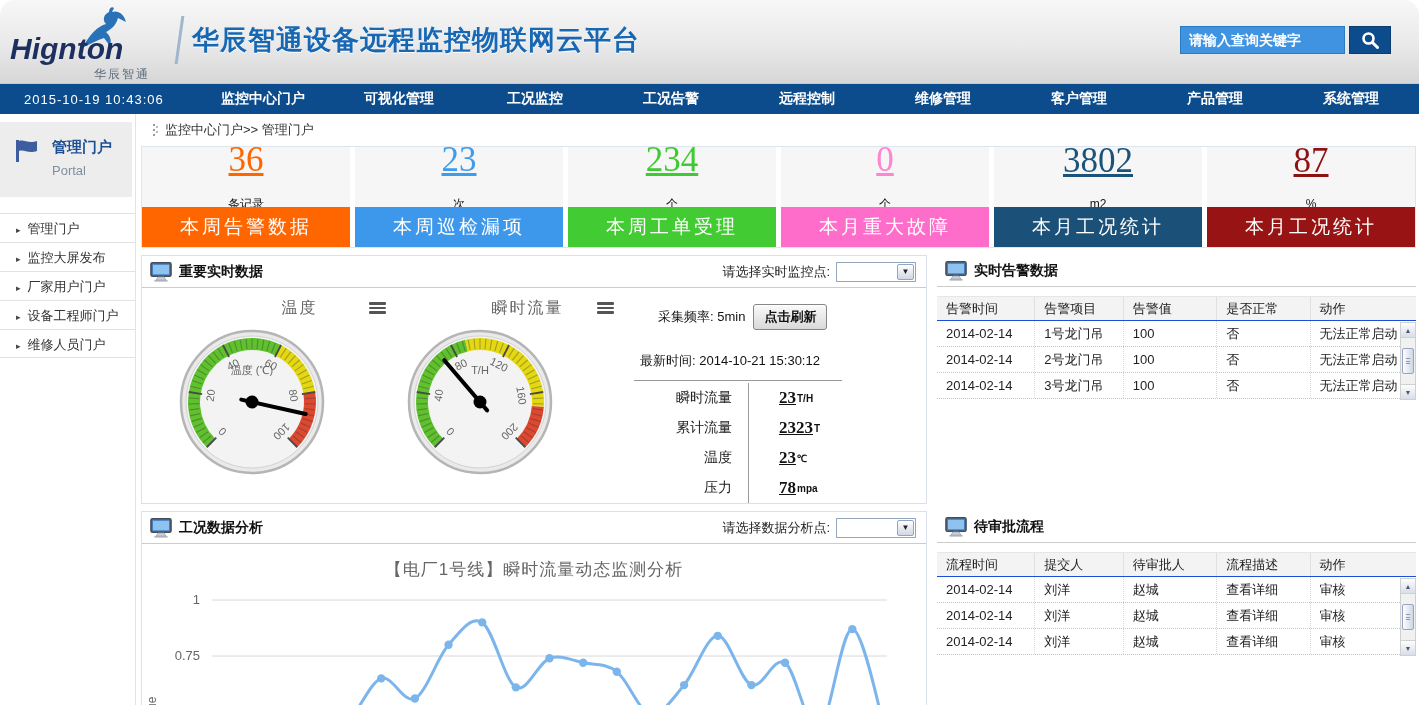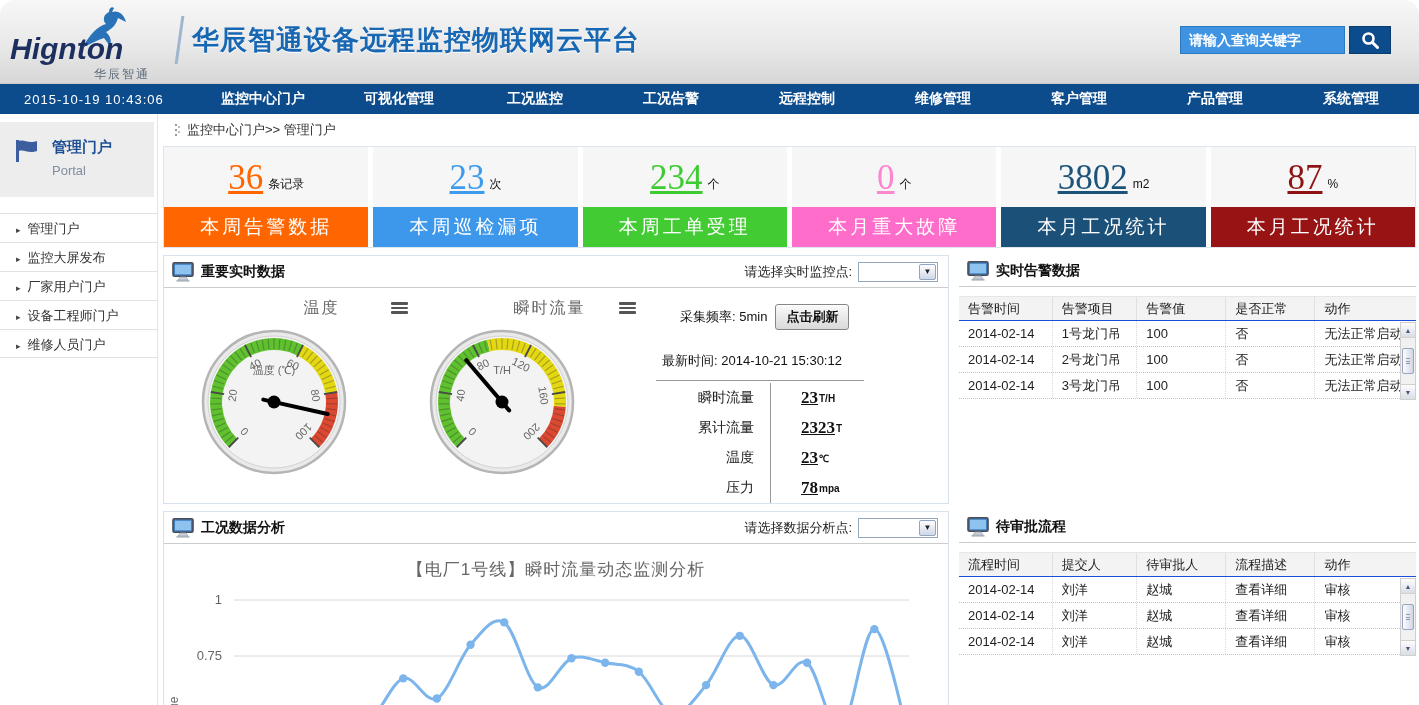--- a/index.html
+++ b/index.html
@@ -21,36 +21,36 @@
   .search button { width:42px; height:28px; margin-left:4px; background:#0d4c8c; border:1px solid #0a3c70; cursor:pointer; display:flex; align-items:center; justify-content:center; }
 
   
   .nav { display:flex; align-items:center; height:30px; background:#0d4c8c; color:#fff; }
   .clock { width:195px; padding-left:24px; font-size:13px; letter-spacing:1px; }
   .nav-items { flex:1; display:flex; }
   .nav-item { flex:1; text-align:center; font-size:14px; font-weight:bold; cursor:pointer; white-space:nowrap; }
 
   
   .page { display:flex; height:591px; }
-  .sidebar { width:158px; border-right:1px solid #e4e4e4; background:#fff; }
+  .sidebar { width:136px; border-right:1px solid #e4e4e4; background:#fff; }
   .portal { margin:8px 3px 16px 0; background:#ededed; padding:16px 10px 18px 14px; display:flex; gap:12px; }
   .portal-txt b { display:block; font-size:15px; color:#1e4f94; margin-bottom:4px; }
   .portal-txt span { font-size:13px; color:#7f8f9f; }
   .side-list { list-style:none; }
   .side-item { height:29px; line-height:29px; border-top:1px solid #e2e2e2; padding-left:16px; font-size:13px; color:#333; cursor:pointer; white-space:nowrap; }
   .side-list .side-item:last-child { border-bottom:1px solid #e2e2e2; }
   .side-item .tri { color:#444; font-size:9px; margin-right:7px; }
 
   .main { flex:1; padding:0 3px 0 5px; }
   .crumb { height:32px; line-height:32px; font-size:13px; color:#333; padding-left:12px; display:flex; align-items:center; gap:6px; }
 
   
   .stats { display:flex; gap:5px; border:1px solid #dde6ee; background:#fff; padding:0; }
   .stat-card { flex:1; display:flex; flex-direction:column; cursor:pointer; }
-  .num-area { height:60px; background:#f6f6f6; display:flex; align-items:center; justify-content:center; gap:5px; }
+  .num-area { height:60px; background:#f6f6f6; display:flex; align-items:center; justify-content:center; gap:5px;flex-direction:column; }
   .num { font-family:"Liberation Serif", serif; font-size:35px; text-decoration:underline; line-height:1; }
   .unit { font-size:12px; color:#111; align-self:center; margin-top:14px; }
   .stat-bar { height:40px; display:flex; align-items:center; justify-content:center; color:#fff; font-size:19px; letter-spacing:3px; }
 
   
   .row { display:flex; gap:10px; margin-top:7px; }
   .panel-l { width:786px; border:1px solid #d9e2ec; background:#fff; }
   .panel-r { flex:1; background:#fff; }
   .phead { height:32px; border-bottom:1px solid #ccc; display:flex; align-items:center; gap:7px; padding:0 10px 0 8px; }
   .phead b { font-size:14px; color:#111; }

